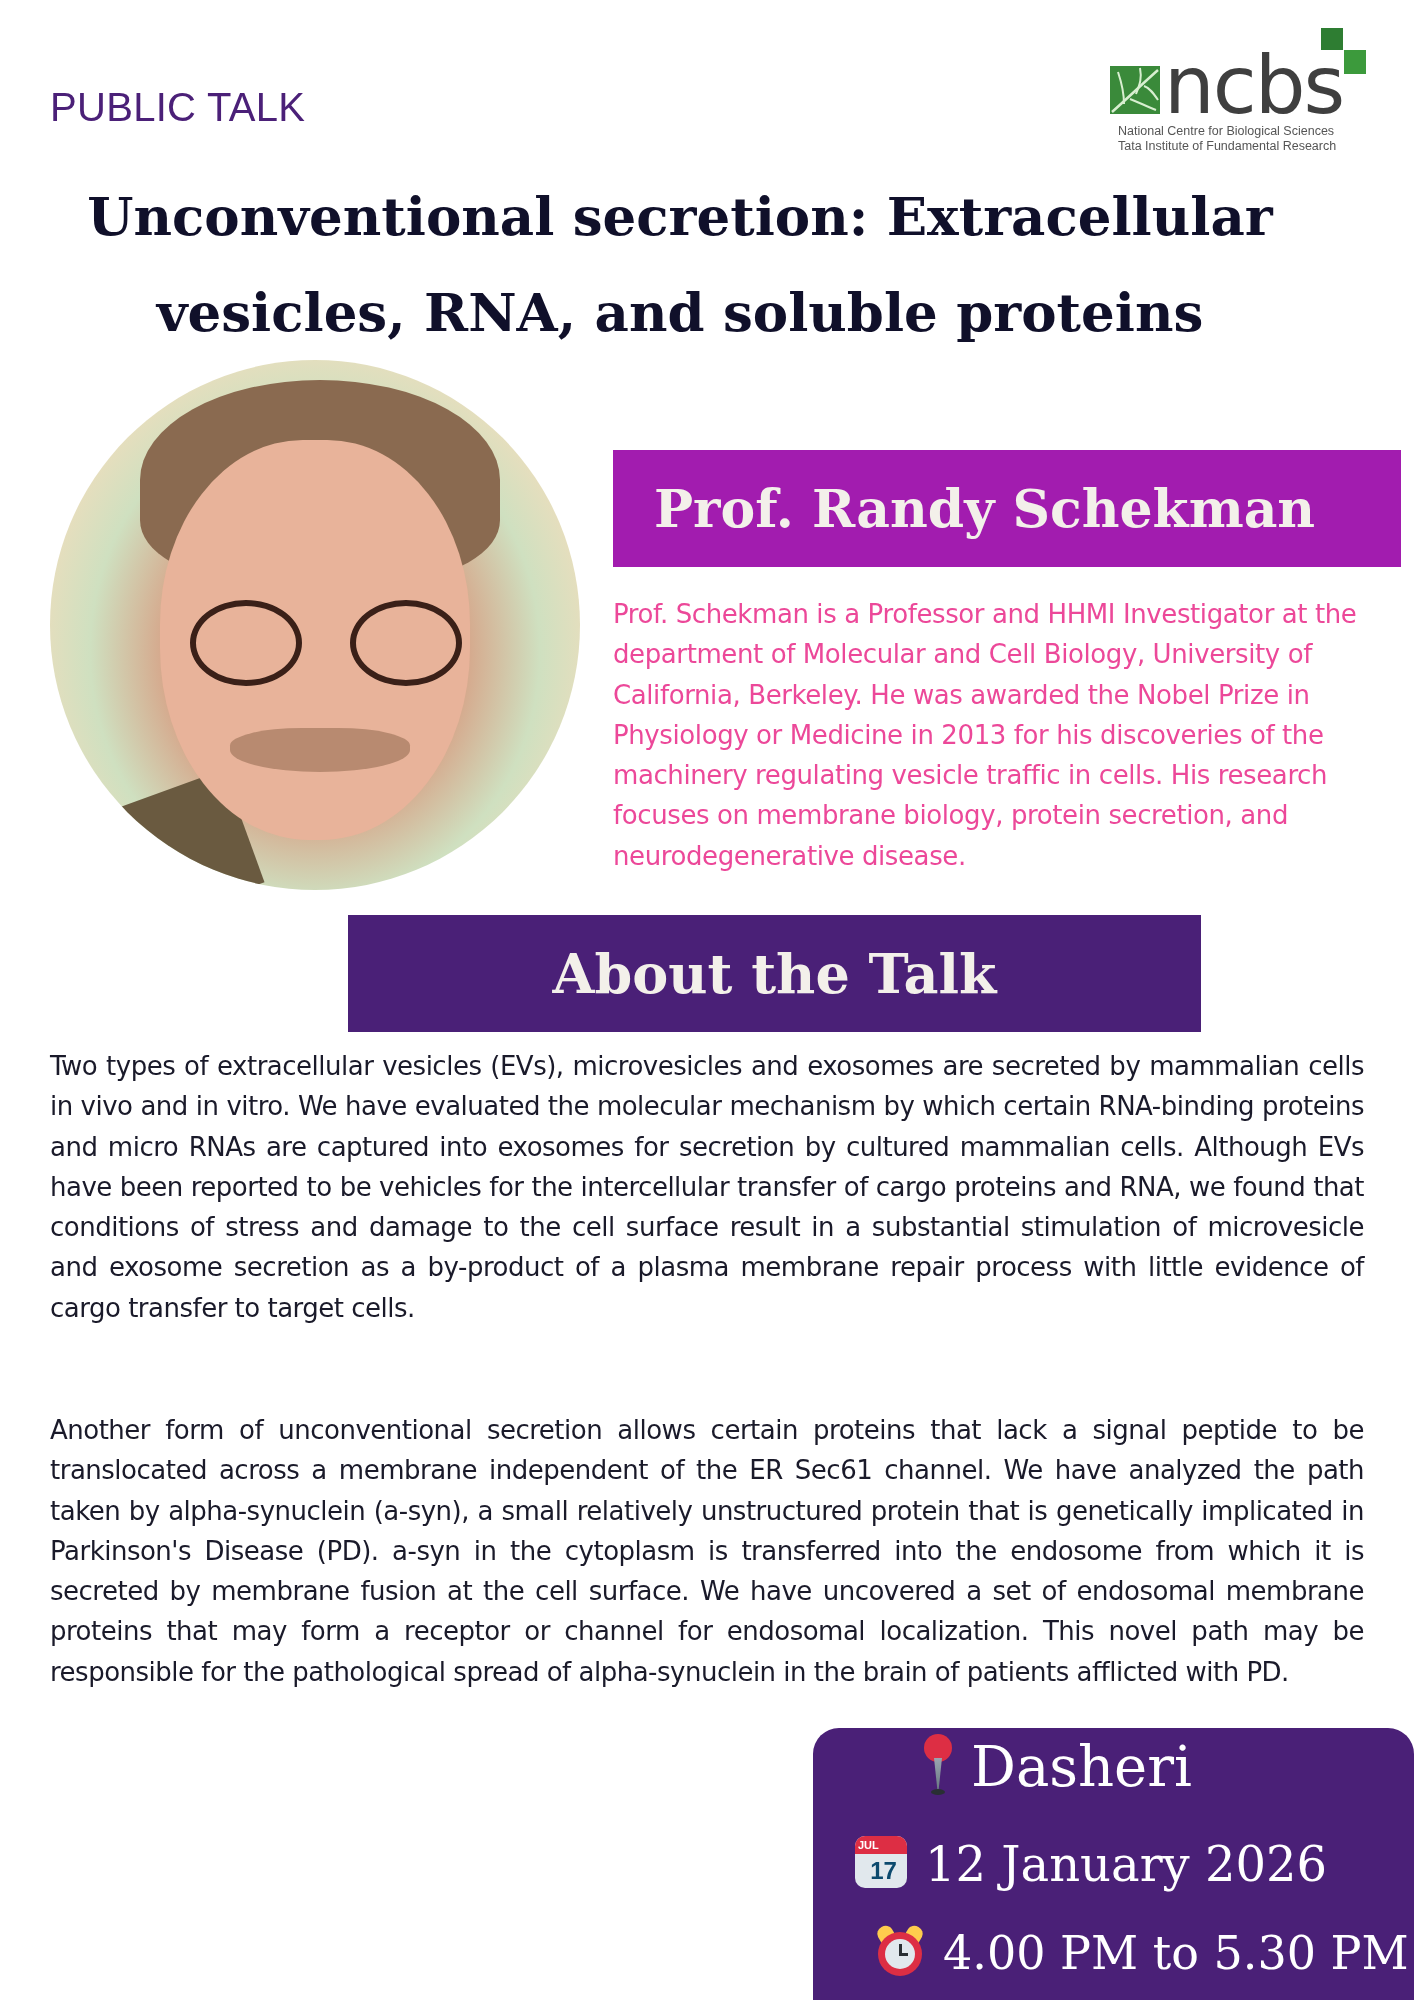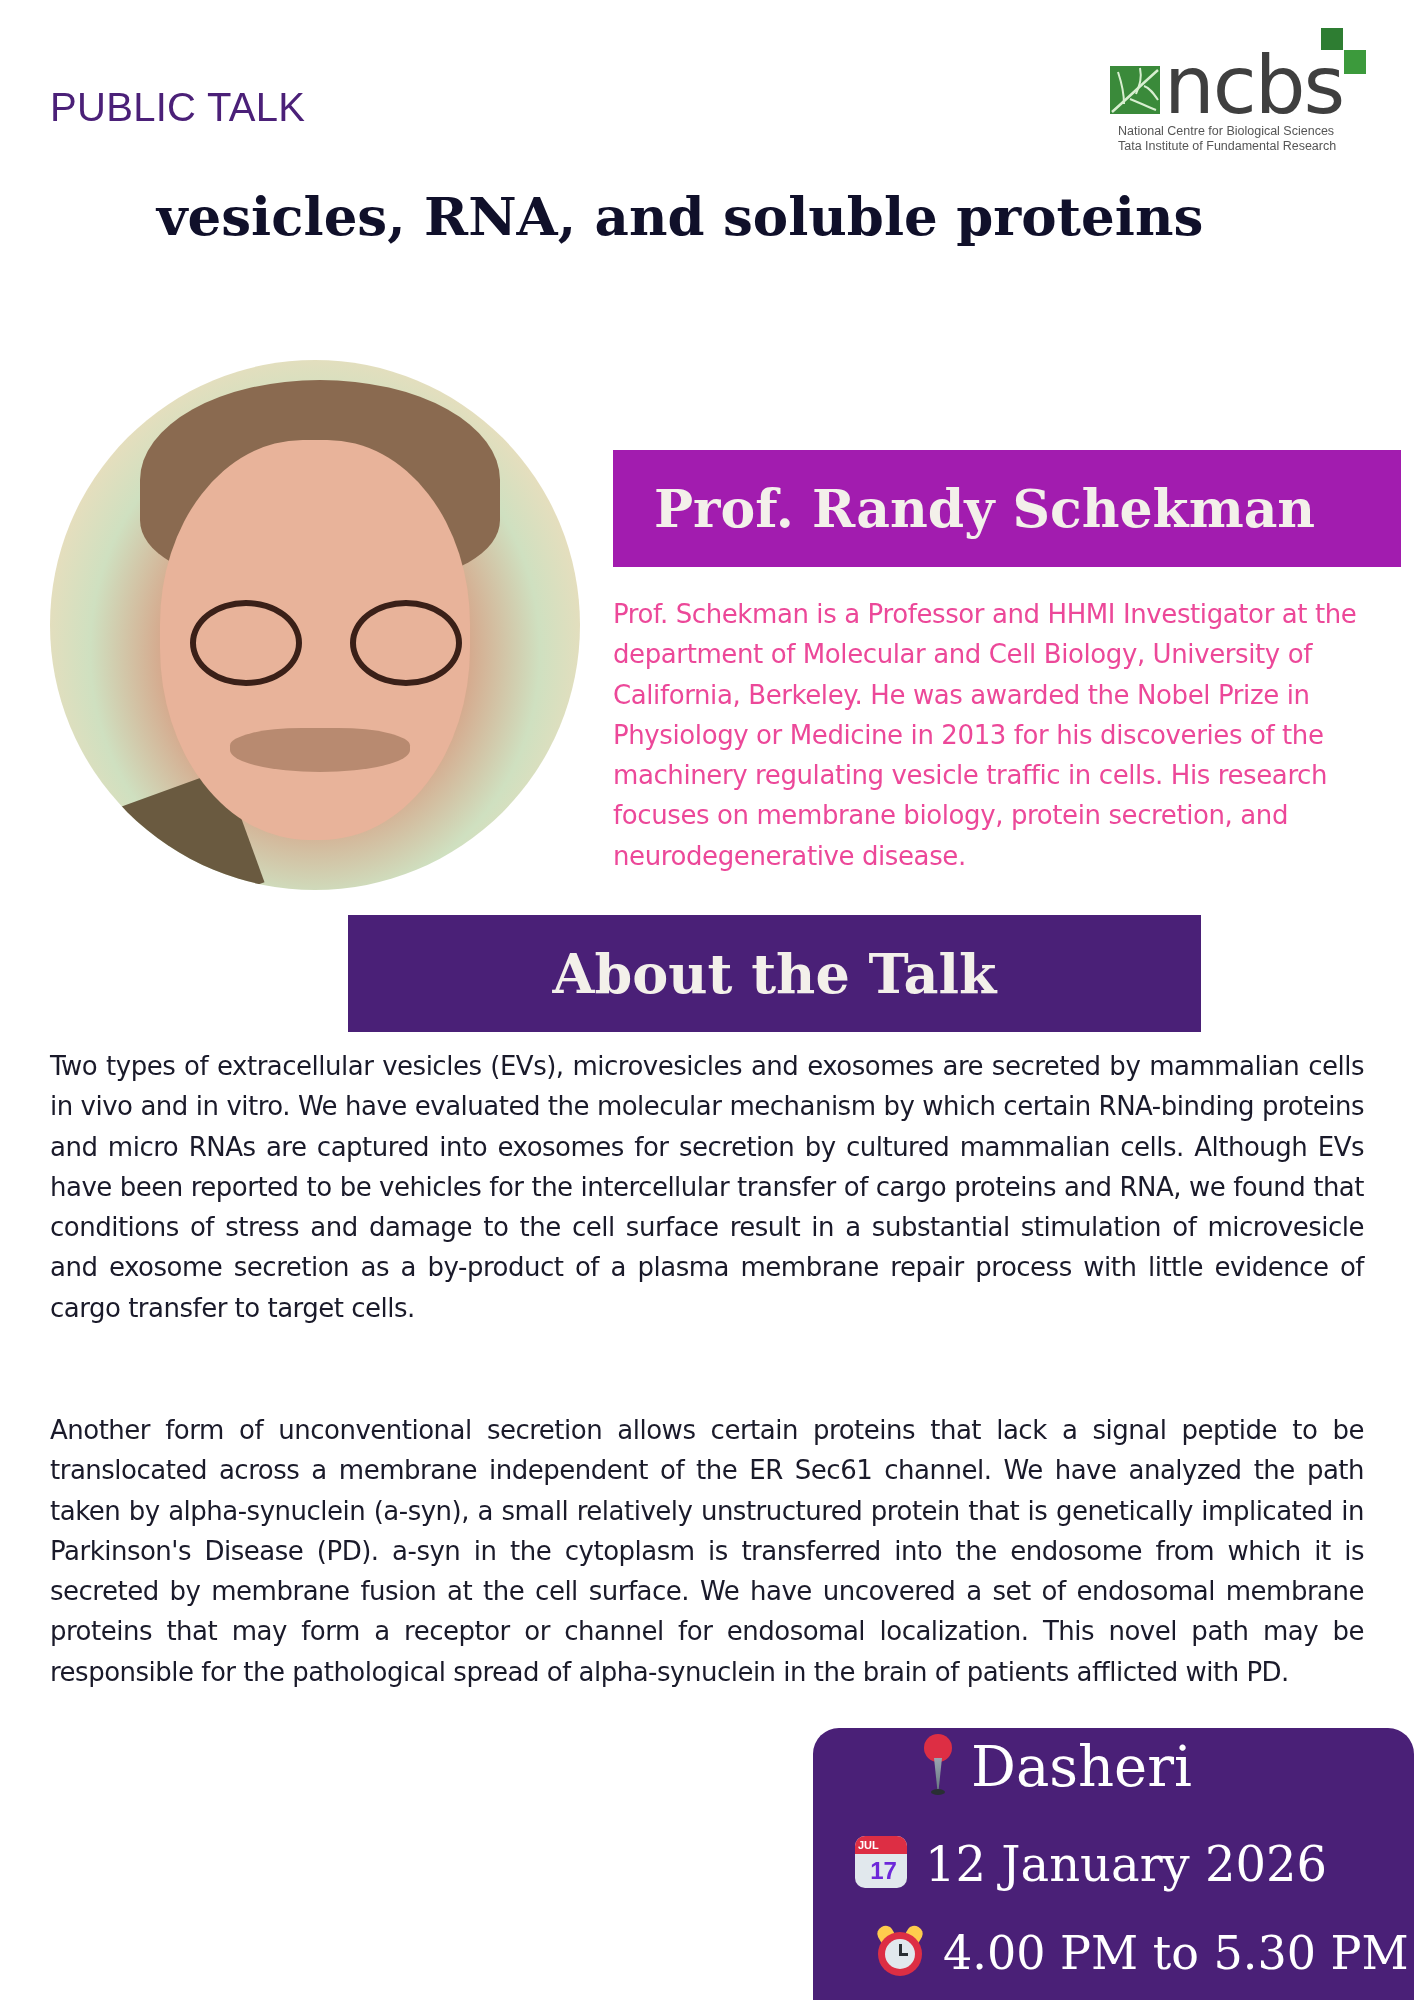--- a/index.html
+++ b/index.html
@@ -45,21 +45,21 @@
   .row-time { left: 62px; top: 198px; font-size: 46px; }
   .info-row .txt { margin-left: 18px; }
 
   .pin-icon { position: relative; width: 30px; height: 62px; }
   .pin-icon .head { position: absolute; left: 1px; top: 0; width: 28px; height: 28px; border-radius: 50%; background: #dd2e44; }
   .pin-icon .needle { position: absolute; left: 11px; top: 24px; width: 8px; height: 34px; background: linear-gradient(#9aa5b1, #66757f); clip-path: polygon(0 0, 100% 0, 55% 100%, 45% 100%); }
   .pin-icon .base { position: absolute; left: 8px; top: 55px; width: 14px; height: 6px; border-radius: 50%; background: #292f33; }
 
   .cal-icon { position: relative; width: 52px; height: 52px; border-radius: 10px; background: #e1e8ed; overflow: hidden; }
   .cal-icon .top { position: absolute; left: 0; top: 0; width: 52px; height: 18px; background: #dd2e44; color: #fff; font-family: "Liberation Sans", sans-serif; font-weight: bold; font-size: 11px; padding-left: 3px; line-height: 18px; box-sizing: border-box; }
-  .cal-icon .num { position: absolute; left: 0; top: 18px; width: 57px; height: 34px; text-align: center; font-family: "Liberation Sans", sans-serif; font-weight: bold; font-size: 24px; line-height: 34px; color: #6d28d9; }
+  .cal-icon .num { position: absolute; left: 0; top: 18px; width: 57px; height: 34px; text-align: center; font-family: "Liberation Sans", sans-serif; font-weight: bold; font-size: 24px; line-height: 34px; color: #0c4a6e; }
 
   .clock-icon { position: relative; width: 50px; height: 54px; }
   .clock-icon .bell-l, .clock-icon .bell-r { position: absolute; top: 0; width: 16px; height: 14px; border-radius: 50% 50% 0 0; background: #ffcc4d; }
   .clock-icon .bell-l { left: 2px; transform: rotate(-30deg); }
   .clock-icon .bell-r { right: 2px; transform: rotate(30deg); }
   .clock-icon .face { position: absolute; left: 3px; top: 6px; width: 44px; height: 44px; border-radius: 50%; background: #dd2e44; }
   .clock-icon .inner { position: absolute; left: 10px; top: 13px; width: 30px; height: 30px; border-radius: 50%; background: #e1e8ed; }
   .clock-icon .hand-v { position: absolute; left: 24px; top: 18px; width: 3px; height: 11px; background: #292f33; }
   .clock-icon .hand-h { position: absolute; left: 24px; top: 27px; width: 9px; height: 3px; background: #292f33; }
 </style>
@@ -80,20 +80,21 @@
     </svg>
   </div>
   <div class="sq1"></div>
   <div class="sq2"></div>
   <div class="word">ncbs</div>
   <div class="sub sub1">National Centre for Biological Sciences</div>
   <div class="sub sub2">Tata Institute of Fundamental Research</div>
 </div>
 
 <div class="title">
+  <div>Unconventional secretion: Extracellular</div>
   <div>vesicles, RNA, and soluble proteins</div>
 </div>
 
 <div class="photo" title="Portrait of Prof. Randy Schekman">
   <div class="jacket"></div>
   <div class="hair"></div>
   <div class="face"></div>
   <div class="glasses-l"></div>
   <div class="glasses-r"></div>
   <div class="mustache"></div>

